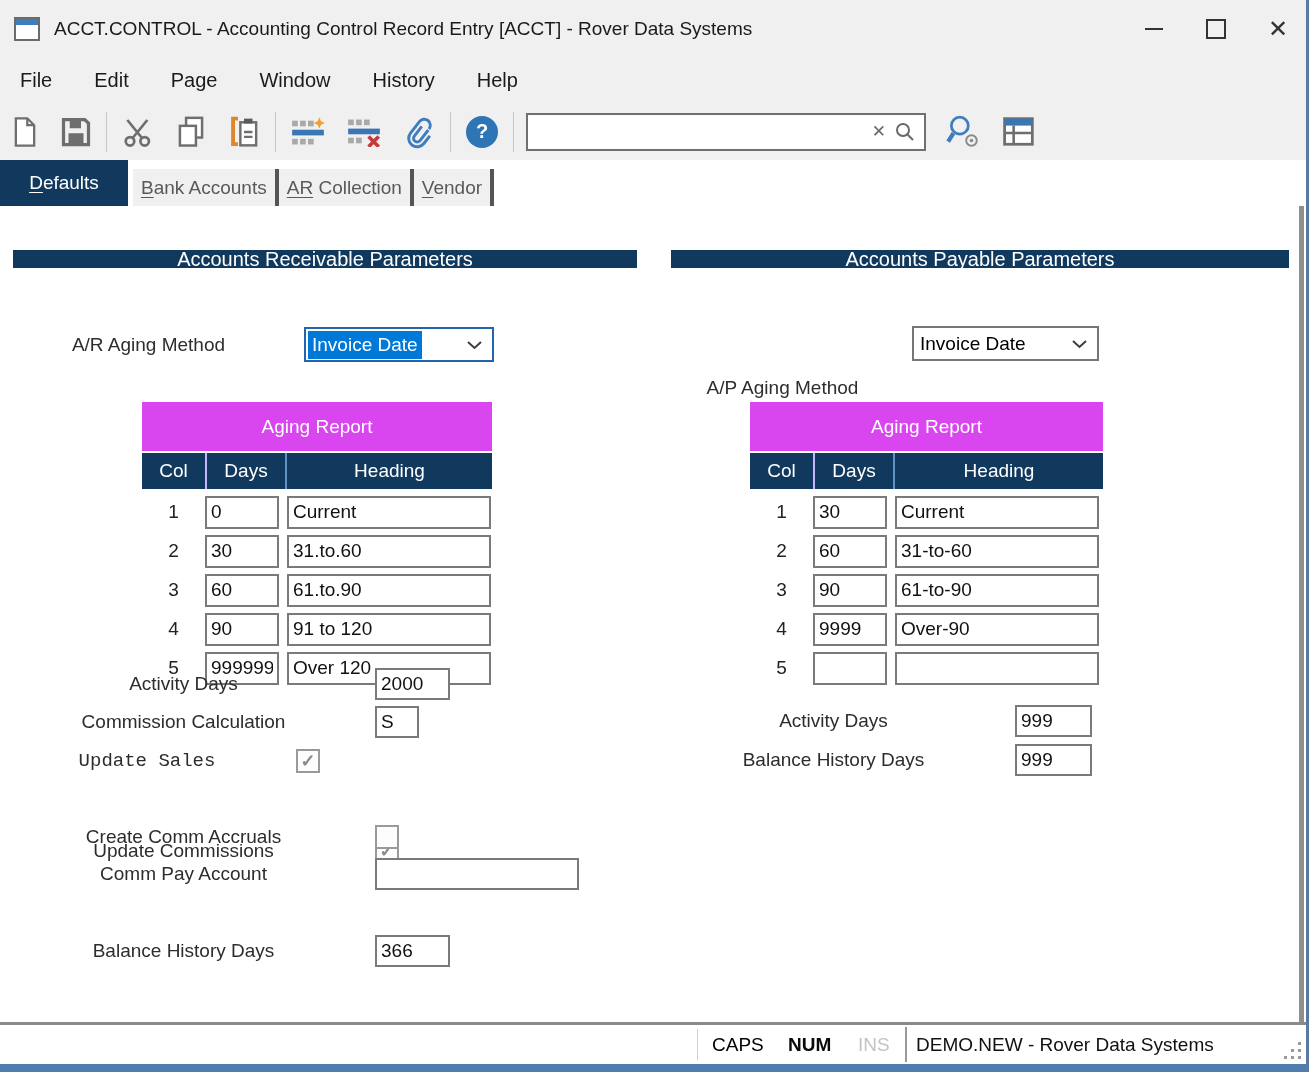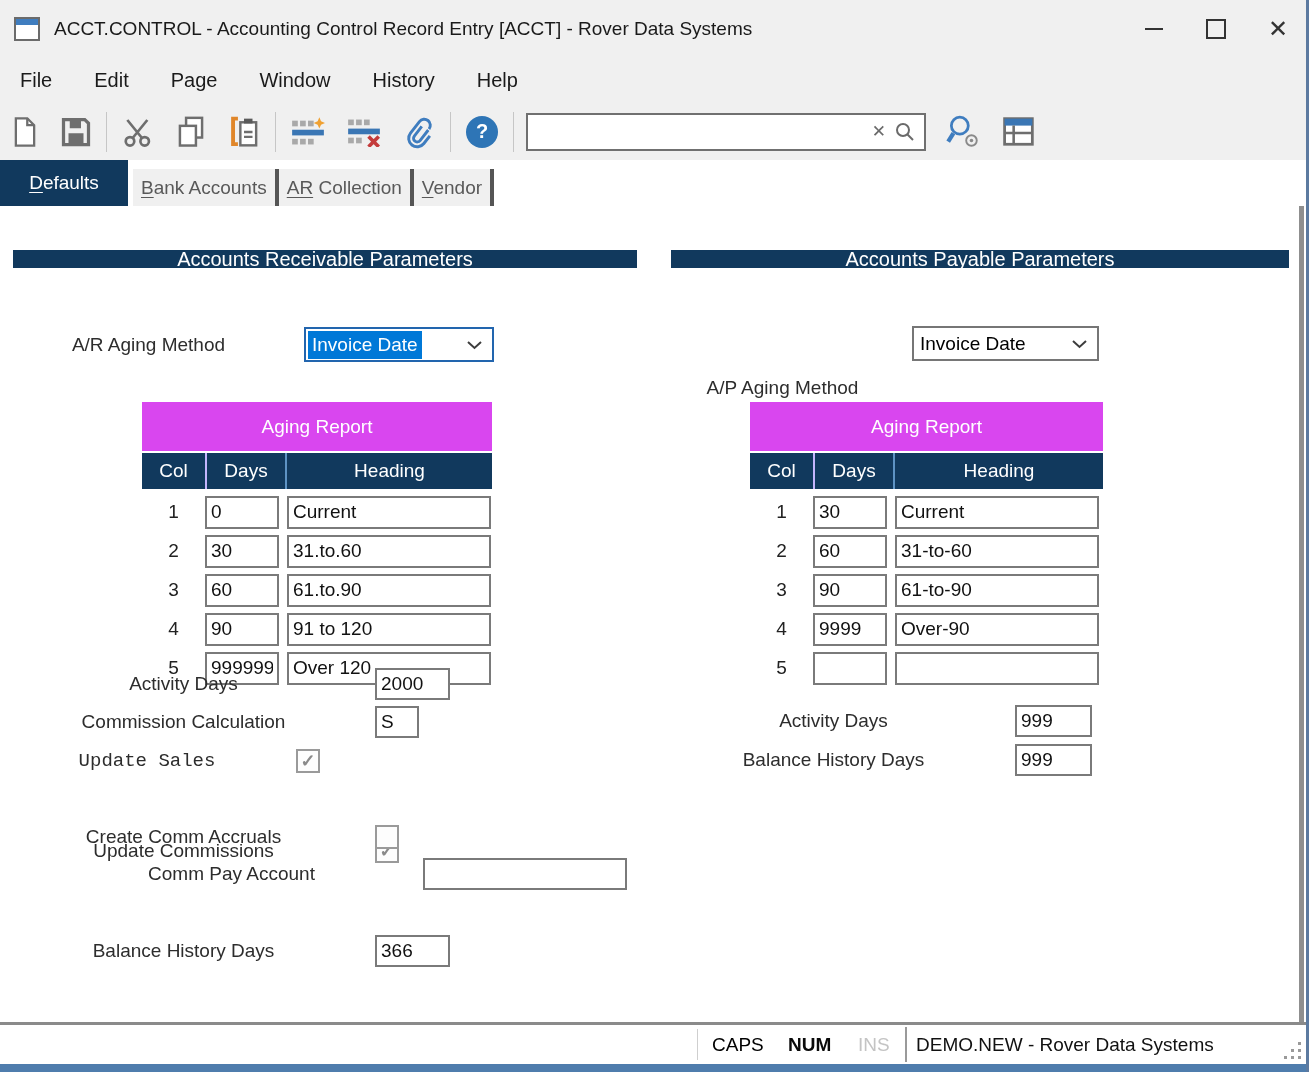--- a/index.html
+++ b/index.html
@@ -296,21 +296,21 @@
       <div class="checkbox">✓</div>
     </div>
     <div class="frow" style="left:0; top:588px;margin-top:39px;">
       <div class="field-label" style="width:375px; padding-right:8px;">Update Commissions</div>
       <div class="checkbox">✓</div>
     </div>
     <div class="frow" style="left:0; top:613px;">
       <div class="field-label" style="width:375px; padding-right:8px;">Create Comm Accruals</div>
       <div class="checkbox"></div>
     </div>
-    <div class="frow" style="left:0; top:650px;margin-left:48px;">
+    <div class="frow" style="left:0; top:650px;">
       <div class="field-label" style="width:375px; padding-right:8px;">Comm Pay Account</div>
       <input class="finput" style="width: 204px;" type="text" value="">
     </div>
     <div class="frow" style="left:0; top:727px;">
       <div class="field-label" style="width:375px; padding-right:8px;">Balance History Days</div>
       <input class="finput" style="width: 75px;" type="text" value="366">
     </div>
 
     <div class="group-header" style="left:671px; top:44px; width:618px;">Accounts Payable Parameters</div>
 

